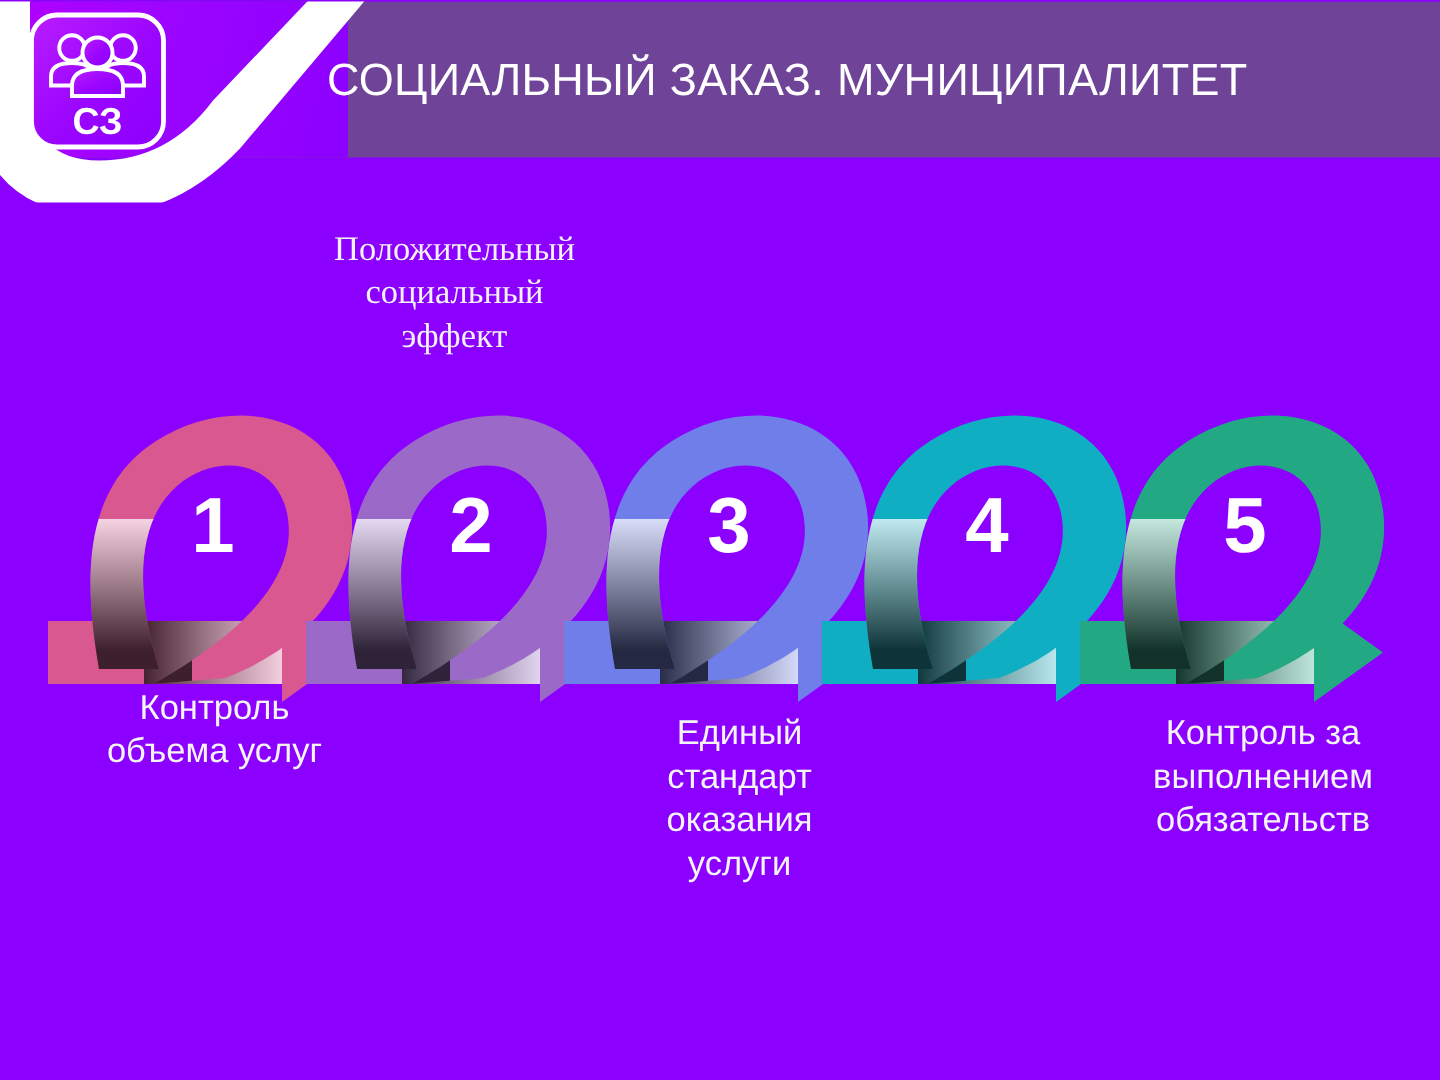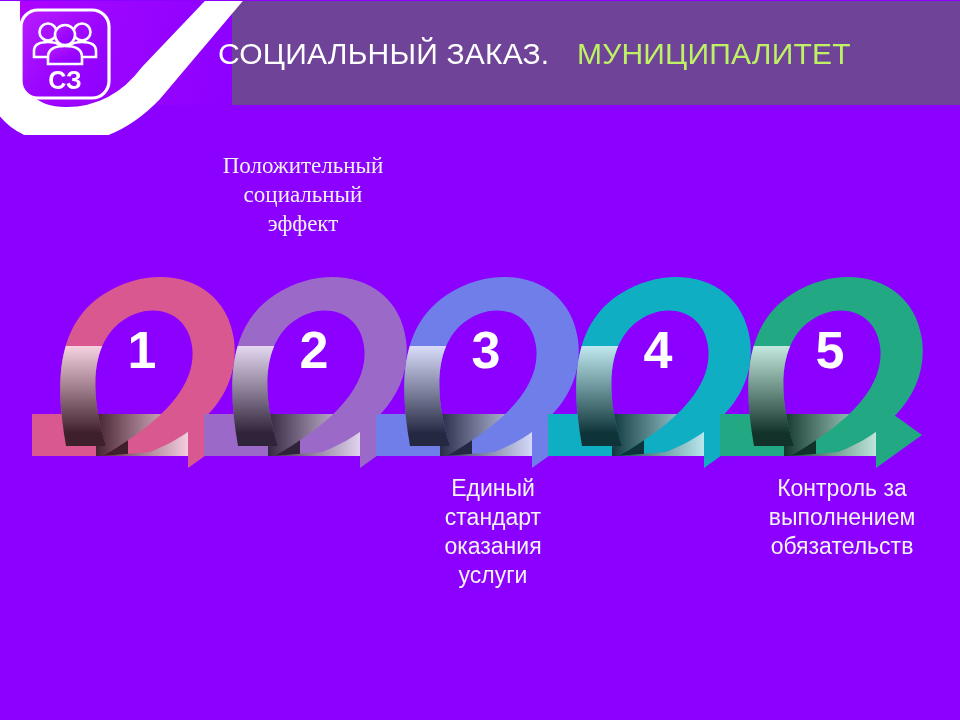--- a/index.html
+++ b/index.html
@@ -48,22 +48,21 @@
     top: 30px;
     width: 730px;
     height: 46px;
     line-height: 46px;
     font-size: 30px;
     letter-spacing: 0.2px;
     color: #ffffff;
     white-space: nowrap;
   }
   .header-title .accent {
-    color: #bef264;
-    margin-left: 19px;
+    color: #ffffff;
   }
 
   
   .swoosh {
     position: absolute;
     left: -10px;
     top: -6px;
     width: 260px;
     height: 140px;
     pointer-events: none;
@@ -226,20 +225,22 @@
           <path d="M 28 190 C 18 132 16 70 66 38 C 120 4 188 22 196 84 C 203 138 160 178 112 196 L 64 200 C 118 170 160 132 154 90 C 149 52 108 44 80 68 C 50 94 54 146 68 190 Z" fill="#22a883"></path>
           <clipPath id="riserClip4">
             <path d="M 28 190 C 18 132 16 70 66 38 C 120 4 188 22 196 84 C 203 138 160 178 112 196 L 64 200 C 118 170 160 132 154 90 C 149 52 108 44 80 68 C 50 94 54 146 68 190 Z"></path>
           </clipPath>
           <rect x="10" y="90" width="80" height="112" fill="url(#foldV)" opacity="0.8" clip-path="url(#riserClip4)"></rect>
           <text class="num" x="104" y="112" text-anchor="middle" fill="#ffffff">5</text>
         </g>
       </g>
   </svg>
 
+  <div class="caption cap-1">Контроль
+объема услуг</div>
   <div class="caption cap-3">Единый
 стандарт
 оказания
 услуги</div>
   <div class="caption cap-5">Контроль за
 выполнением
 обязательств</div>
 
 </div>
 

